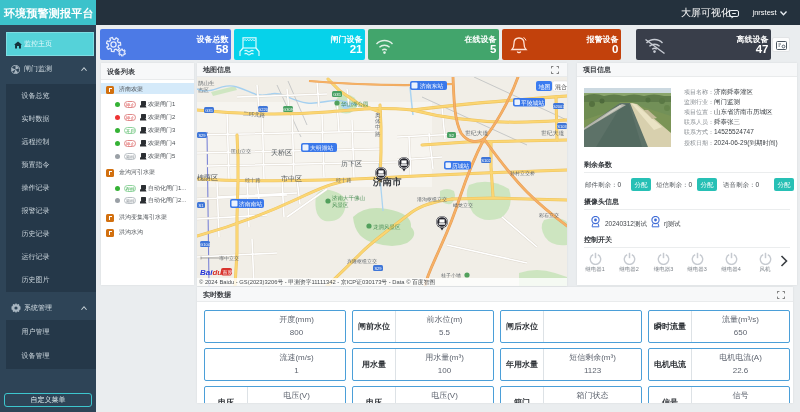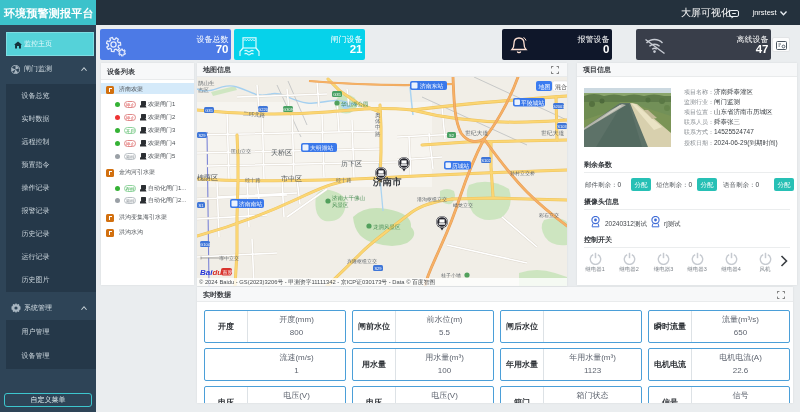--- a/index.html
+++ b/index.html
@@ -13,21 +13,21 @@
 
 #sidebar{left:0;top:25px;width:96px;height:387px;background:#2e4457;}
 .mitem{left:0;width:96px;height:24px;color:#d3dde3;font-size:7px;line-height:24px;}
 .msub{left:6px;width:90px;background:#253849;color:#ccd6dd;font-size:7px;line-height:23px;height:23px;padding-left:15.5px;}
 .subblock{left:6px;width:90px;background:#253849;}
 .caret{position:absolute;right:9px;top:8px;width:6px;height:6px;}
 #selitem{left:6px;top:32px;width:88px;height:24px;background:#55d2d9;border:1px solid #7edde3;color:#eafcfd;font-size:7px;line-height:22px;}
 #custbtn{left:4px;top:393px;width:88px;height:14px;border:1px solid #3dc6ce;border-radius:3px;color:#e8f6f7;font-size:7px;text-align:center;line-height:12px;}
 
 .card{top:29px;height:31px;border-radius:2px;color:#fff;}
-.card .lab{position:absolute;right:2.5px;top:5px;font-size:8px;}
+.card .lab{position:absolute;right:2.5px;top:5px;font-size:8px;font-weight:bold;}
 .card .num{position:absolute;right:2.5px;top:13.5px;font-size:11.5px;font-weight:bold;}
 .card svg{position:absolute;left:12px;top:6px;}
 
 .panel{background:#fff;box-shadow:0 0 2px rgba(0,0,0,0.08);}
 .phead{position:absolute;left:0;top:0;right:0;height:14px;background:#f7f8f9;border-bottom:1px solid #e9ebec;color:#3a3d42;font-weight:bold;font-size:7px;line-height:14px;padding-left:6px;}
 .fsicon{position:absolute;width:8px;height:8px;}
 
 .trow{position:absolute;left:0;width:93px;height:11px;font-size:6px;color:#4c5156;}
 .trow .tt{position:absolute;top:0;line-height:11px;white-space:nowrap;}
 .fold{position:absolute;left:5px;top:1.5px;width:8px;height:8px;background:#d2700f;border-radius:1.5px;}
@@ -98,21 +98,21 @@
         <path d="M0.5 4.5 L3.5 1 L6.5 4.5" fill="none" stroke="#c9d2d8" stroke-width="1.2"></path>
       </svg></div>
   <div class="abs subblock" style="top:320px;height:49px;">
     <div class="msub" style="line-height:24px;height:24px;">用户管理</div>
       <div class="msub" style="line-height:24px;height:24px;">设备管理</div>
   </div>
   <div class="abs" id="custbtn">自定义菜单</div>
 
   <div class="abs card" style="left:100px;width:131px;background:#4c7ae6;">
     <div class="lab">设备总数</div>
-      <div class="num">70</div>
+      <div class="num">58</div>
     <svg style="left:6px;top:7px;" width="21" height="21" viewBox="0 0 21 21">
         <g fill="none" stroke="#e3eafc" stroke-width="1.3" stroke-linejoin="round">
           <path d="M14.4,6.4 L14.7,9.1 L12.6,9.4 L12.1,11.0 L13.5,12.6 L11.5,14.5 L10.0,13.1 L8.4,13.6 L8.0,15.7 L5.4,15.4 L5.5,13.3 L4.0,12.4 L2.2,13.4 L0.8,11.1 L2.5,9.9 L2.3,8.2 L0.4,7.4 L1.3,4.9 L3.3,5.5 L4.5,4.3 L3.9,2.3 L6.4,1.4 L7.2,3.3 L8.9,3.5 L10.1,1.8 L12.4,3.2 L11.4,5.0 L12.3,6.5 Z"></path>
           <circle cx="7.5" cy="8.5" r="2.6"></circle>
           <path d="M19.4,17.2 L18.8,18.6 L17.7,18.1 L17.0,18.6 L17.1,19.8 L15.6,20.0 L15.5,18.7 L14.7,18.4 L13.7,19.1 L12.8,17.9 L13.8,17.2 L13.7,16.3 L12.6,15.8 L13.2,14.4 L14.3,14.9 L15.0,14.4 L14.9,13.2 L16.4,13.0 L16.5,14.3 L17.3,14.6 L18.3,13.9 L19.2,15.1 L18.2,15.8 L18.3,16.7 Z" stroke-width="1.1"></path>
         </g>
       </svg>
   </div>
   <div class="abs card" style="left:234px;width:131px;background:#06d2ea;">
     <div class="lab">闸门设备</div>
@@ -120,21 +120,33 @@
     <svg style="left:5px;top:8px;" width="21" height="20" viewBox="0 0 21 20">
         <g fill="none" stroke="#d9fbfe" stroke-width="1.2">
           <rect x="4" y="0.8" width="13" height="10.2"></rect>
           <path d="M4.8 3.8 L6 2.4 L7.3 3.8 L8.6 2.4 L9.9 3.8 L11.2 2.4 L12.5 3.8 L13.8 2.4 L15.1 3.8 L16.2 2.6" stroke-width="1"></path>
           <path d="M4 11 L1 14.5 L1 19 M17 11 L20 14.5 L20 19"></path>
           <path d="M5.5 14.2 q1.5 -1.5 3 0 q1.5 1.5 3 0 q1.5 -1.5 3 0"></path>
           <path d="M5.5 17.2 q1.5 -1.5 3 0 q1.5 1.5 3 0 q1.5 -1.5 3 0"></path>
         </g>
       </svg>
   </div>
-  <div class="abs card" style="left:502px;width:110px;background:#0f172a;">
+  <div class="abs card" style="left:368px;width:131px;background:#42a56c;">
+    <div class="lab">在线设备</div>
+      <div class="num">5</div>
+    <svg style="left:7px;top:10px;" width="19" height="15" viewBox="0 0 19 15">
+        <g fill="none" stroke="#dff0e5" stroke-width="1.4">
+          <path d="M1.5 5 A11 11 0 0 1 17.5 5"></path>
+          <path d="M4.4 8.2 A7.5 7.5 0 0 1 14.6 8.2"></path>
+          <path d="M7.2 11.2 A3.6 3.6 0 0 1 11.8 11.2"></path>
+        </g>
+        <circle cx="9.5" cy="13.6" r="1.3" fill="#dff0e5"></circle>
+      </svg>
+  </div>
+  <div class="abs card" style="left:502px;width:119px;background:#c2410c;">
     <div class="lab">报警设备</div>
       <div class="num">0</div>
     <svg style="left:7px;top:6px;" width="20" height="20" viewBox="0 0 20 20">
         <g fill="none" stroke="#ffe2d5" stroke-width="1.3">
           <path d="M10 3 C6.5 3 5 5.5 5 8.5 C5 12 4 13.5 3 14.5 L17 14.5 C16 13.5 15 12 15 8.5 C15 5.5 13.5 3 10 3 Z"></path>
           <path d="M8.3 16.5 A1.8 1.8 0 0 0 11.7 16.5"></path>
           <path d="M14.5 2.5 Q16.5 3.5 17 5.5" stroke-width="1"></path>
         </g>
       </svg>
   </div>
@@ -500,21 +512,20 @@
         <path d="M1.5 1 L6.5 6 L1.5 11" fill="none" stroke="#3a3e43" stroke-width="1.6"></path>
       </svg>
   </div>
 
   <div class="abs panel" style="left:197px;top:287px;width:596px;height:116px;overflow:hidden;">
     <div class="phead" style="height:15px;line-height:15px;">实时数据</div>
     <svg class="fsicon" style="right:8px;top:4px;" viewBox="0 0 10 10">
         <path d="M0.5 3 L0.5 0.5 L3 0.5 M7 0.5 L9.5 0.5 L9.5 3 M9.5 7 L9.5 9.5 L7 9.5 M3 9.5 L0.5 9.5 L0.5 7" fill="none" stroke="#555" stroke-width="1"></path>
       </svg>
     <div class="cell" style="left:7px;top:23px;">
-        <div class="cl">开度</div>
         <div class="cv">
           <div class="l1">开度(mm)</div>
           <div class="l2">800</div>
         </div>
       </div>
     <div class="cell" style="left:155px;top:23px;">
         <div class="cl">闸前水位</div>
         <div class="cv">
           <div class="l1">前水位(m)</div>
           <div class="l2">5.5</div>
@@ -539,21 +550,21 @@
     <div class="cell" style="left:155px;top:61px;">
         <div class="cl">用水量</div>
         <div class="cv">
           <div class="l1">用水量(m³)</div>
           <div class="l2">100</div>
         </div>
       </div>
     <div class="cell" style="left:303px;top:61px;">
         <div class="cl">年用水量</div>
         <div class="cv">
-          <div class="l1">年用水量(m³)</div>
+          <div class="l1">短信剩余(m³)</div>
           <div class="l2">1123</div>
         </div>
       </div>
     <div class="cell" style="left:451px;top:61px;">
         <div class="cl">电机电流</div>
         <div class="cv">
           <div class="l1">电机电流(A)</div>
           <div class="l2">22.6</div>
         </div>
       </div>

